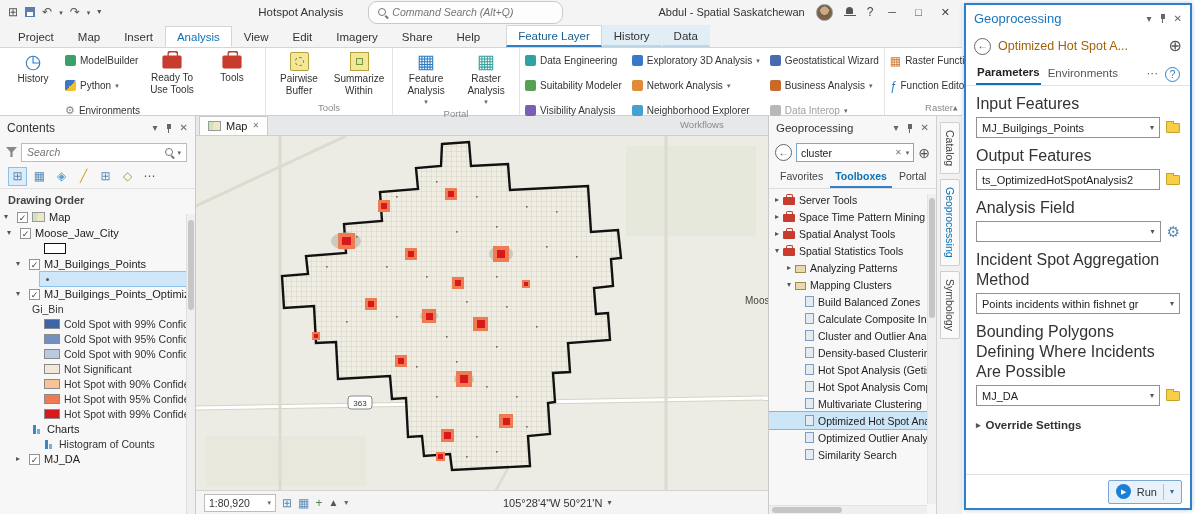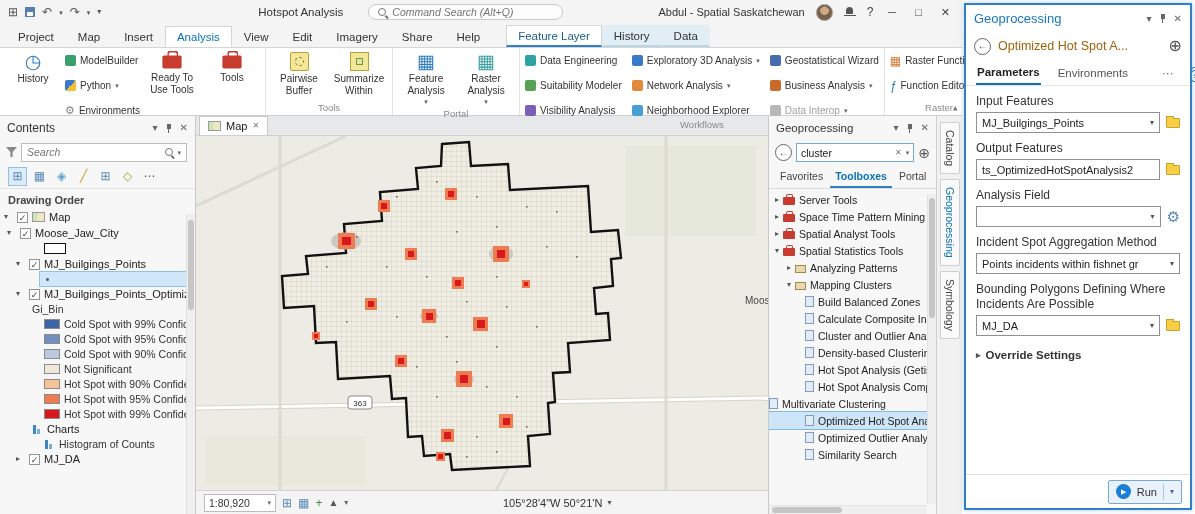--- a/index.html
+++ b/index.html
@@ -49,21 +49,21 @@
 .sumw-ic{width:19px;height:19px;background:#f5e79a;border:1px solid #b5a23a;position:relative;display:inline-block}
 .sumw-ic::before{content:"";position:absolute;inset:5px;background:#d9e6ad;border:1px solid #7a9a30}
 .py-ic{width:11px;height:11px;border-radius:2px;background:linear-gradient(135deg,#3a78c8 50%,#f0c030 50%);display:inline-block}
 .circle-btn{width:17px;height:17px;border:1.3px solid #666;border-radius:50%;display:inline-flex;align-items:center;justify-content:center;font-size:10px;color:#555;flex:none;background:#fff}
 
 
 .app{position:absolute;left:0;top:0;width:962px;height:514px;background:#f4f4f4;display:flex;flex-direction:column}
 .titlebar{height:24px;display:flex;align-items:center;gap:7px;padding:0 8px;background:#f4f4f4;font-size:11px}
 .qat{display:flex;align-items:center;gap:7px;color:#555;font-size:12px}
 .tb-title{margin-left:150px;color:#333;font-size:11.5px}
-.cmd-search{width:195px;height:16px;border:1px solid #c9c9c9;border-radius:9px;background:#fdfdfd;display:flex;align-items:center;gap:5px;padding:0 8px;margin-left:18px}
+.cmd-search{width:195px;height:23px;border:1px solid #c9c9c9;border-radius:9px;background:#fdfdfd;display:flex;align-items:center;gap:5px;padding:0 8px;margin-left:18px}
 .cmd-search input{border:none;outline:none;background:transparent;font-style:italic;font-size:10.5px;color:#777;width:100%;font-family:inherit}
 .tb-right{margin-left:auto;display:flex;align-items:center;gap:11px}
 .avatar{width:17px;height:17px;border-radius:50%;background:radial-gradient(circle at 50% 38%,#c9a98a 0 35%,#7a6248 36% 100%);border:1px solid #999}
 .winbtn{font-size:11px;color:#444;padding:0 4px}
 
 
 .ribbon-tabs{height:23px;display:flex;align-items:flex-end;padding-left:6px;background:#f4f4f4}
 .rtab{padding:4px 11px 3px;font-size:11.5px;color:#333;border:1px solid transparent}
 .rtab.active{background:#fff;color:#0b72b5;border-color:#d5d5d5;border-bottom:1px solid #fff}
 .ctab{background:#e2eef5;border-bottom:2px solid #bcd6e6}
@@ -139,26 +139,26 @@
 .side-strip{width:26px;background:#f1f1f1;border-left:1px solid #d0d0d0;display:flex;flex-direction:column;align-items:center;gap:5px;padding-top:6px}
 .side-tab{writing-mode:vertical-rl;font-size:10.5px;color:#444;background:#fafafa;border:1px solid #cfcfcf;padding:7px 3px;border-radius:0 2px 2px 0}
 .side-tab.active{color:#0b72b5}
 
 
 .gp-pane{position:absolute;left:964px;top:3px;width:228px;height:507px;background:#fff;border:2px solid #2f80c6;display:flex;flex-direction:column;box-shadow:0 0 5px rgba(40,110,180,.35)}
 .gpp-header{height:27px;display:flex;align-items:center;gap:6px;padding:0 8px;flex:none}
 .gpp-title{color:#1b75bb;font-size:13px}
 .gpp-toolrow{height:28px;display:flex;align-items:center;gap:7px;padding:0 8px;flex:none}
 .gpp-toolname{flex:1;font-size:12.5px;color:#a16207;white-space:nowrap;overflow:hidden}
-.gpp-tabs{display:flex;align-items:center;gap:16px;padding:4px 10px 0;border-bottom:1px solid #e4e4e4;flex:none}
+.gpp-tabs{display:flex;align-items:center;gap:6px;padding:4px 10px 0;border-bottom:1px solid #e4e4e4;flex:none}
 .gpp-tab{padding:2px 1px 5px;font-size:11.5px;color:#555}
 .gpp-tab.active{color:#222;border-bottom:2px solid #0b72b5;font-weight:bold}
 .gpp-tabs .sp{flex:1}
 .qmark{width:15px;height:15px;border:1.3px solid #2f80c6;color:#2f80c6;border-radius:50%;font-size:10px;display:inline-flex;align-items:center;justify-content:center}
-.fld-label{font-size:12px;color:#333;margin:8px 10px 3px;line-height:1.25}
+.fld-label{font-size:16px;color:#333;margin:8px 10px 3px;line-height:1.25}
 .fld-row{display:flex;align-items:center;gap:6px;margin:0 10px}
 .combo{flex:1;height:21px;border:1px solid #919191;background:#fff;display:flex;align-items:center;padding:0 5px;font-size:11px;color:#222;min-width:0}
 .combo .val{flex:1;white-space:nowrap;overflow:hidden}
 .combo .arr{font-size:8px;color:#555;margin-left:4px}
 .override{display:flex;align-items:center;gap:5px;margin:13px 10px 0;font-weight:bold;font-size:11.5px;color:#333}
 .gpp-bottom{margin-top:auto;border-top:1px solid #e0e0e0;height:34px;display:flex;align-items:center;justify-content:flex-end;padding:0 8px;gap:6px;flex:none}
 .run-btn{display:flex;align-items:center;height:24px;border:1px solid #7ba7d7;background:#e9f2fb;border-radius:2px;padding:0 7px;gap:6px}
 .run-play{width:15px;height:15px;border-radius:50%;background:#1b7fd4;color:#fff;font-size:7px;display:inline-flex;align-items:center;justify-content:center;padding-left:1px}
 .run-sep{width:1px;height:16px;background:#a8c4e0}
 </style>
@@ -681,21 +681,21 @@
             <span>Density-based Clustering</span>
           </div>
         <div class="grow" style="padding-left:36px">
             <span class="tool-ic"></span>
             <span>Hot Spot Analysis (Getis-O</span>
           </div>
         <div class="grow" style="padding-left:36px">
             <span class="tool-ic"></span>
             <span>Hot Spot Analysis Compar</span>
           </div>
-        <div class="grow" style="">
+        <div class="grow" style="padding-left:36px">
             <span class="tool-ic"></span>
             <span>Multivariate Clustering</span>
           </div>
         <div class="grow sel" style="padding-left:36px">
             <span class="tool-ic"></span>
             <span>Optimized Hot Spot Analy</span>
           </div>
         <div class="grow" style="padding-left:36px">
             <span class="tool-ic"></span>
             <span>Optimized Outlier Analysis</span>

